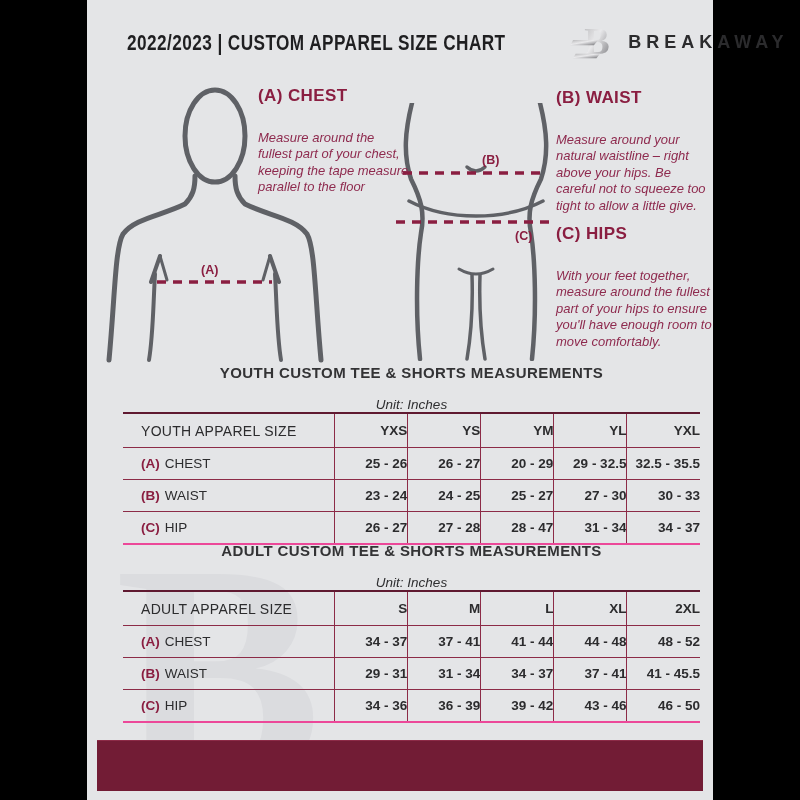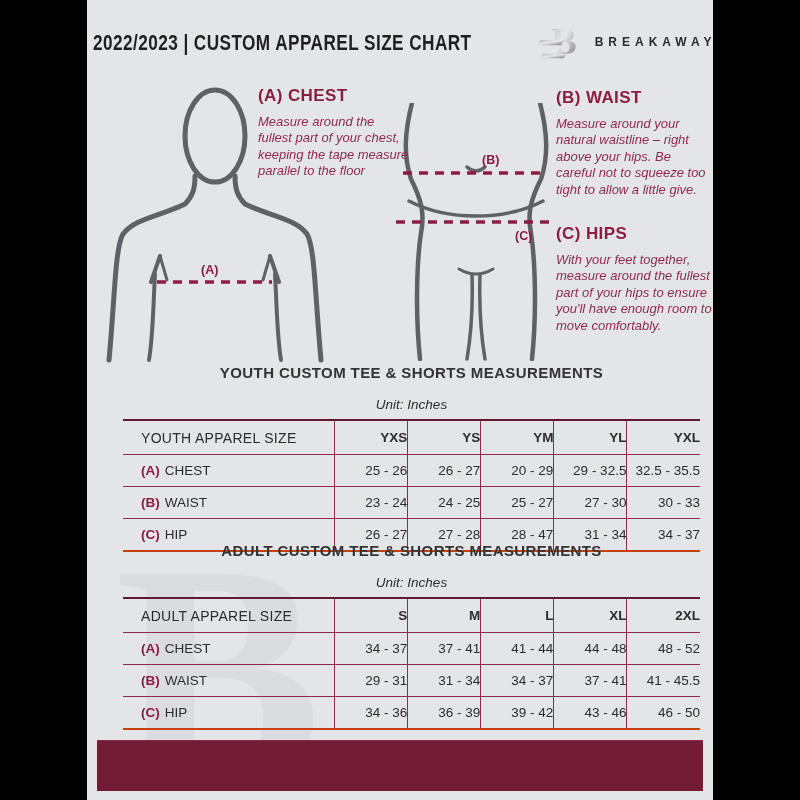--- a/index.html
+++ b/index.html
@@ -7,45 +7,45 @@
     width:800px;height:800px;position:relative;overflow:hidden;
     background:#000;
     font-family:"Liberation Sans", sans-serif;
   }
   .page{
     position:absolute;left:87px;top:0;width:626px;height:800px;
     background:#e4e5e7;
   }
   
   .header{
-    position:absolute;left:26px;right:16px;top:16px;height:52px;
-    display:flex;align-items:center;justify-content:center;z-index:2;
+    position:absolute;left:40px;right:16px;top:16px;height:52px;
+    display:flex;align-items:center;justify-content:space-between;z-index:2;
   }
   .doc-title{
     font-weight:bold;font-size:20px;color:#1f1f21;letter-spacing:.5px;
     transform:scale(.86,1.1);transform-origin:left center;white-space:nowrap;
   }
   .brand{display:flex;align-items:center;gap:9px;}
-  .brand-name{font-weight:bold;font-size:12px;letter-spacing:5px;color:#2b2b2d;white-space:nowrap;}
+  .brand-name{font-weight:bold;font-size:18px;letter-spacing:5px;color:#2b2b2d;white-space:nowrap;}
   
   .fig{position:absolute;z-index:1;}
   .guide-block{position:absolute;z-index:2;}
   .guide-heading{font-size:17px;font-weight:bold;color:#8a1e41;letter-spacing:.4px;}
-  .guide-text{font-size:13px;font-style:italic;color:#8e2a4e;line-height:1.26;margin-top:8px;}
+  .guide-text{font-size:13px;font-style:italic;color:#8e2a4e;line-height:1.26;margin-top:24px;}
   
   .table-block{position:absolute;left:36px;width:577px;z-index:2;}
   .section-title{text-align:center;font-weight:bold;font-size:15px;color:#333335;letter-spacing:.4px;}
   .unit{text-align:center;font-style:italic;font-size:13.5px;color:#2e2e30;margin-top:16px;}
   table{
-    width:100%;border-collapse:collapse;table-layout:fixed;margin-top:7px;
-    border-top:2.5px solid #5f1930;border-bottom:2px solid #c2410c;
+    width:100%;border-collapse:collapse;table-layout:fixed;
+    border-top:2.5px solid #5f1930;border-bottom:2px solid #ec4899;
   }
   th,td{
     text-align:center;font-size:13.5px;color:#2c2c2e;padding:0;height:31px;
-    font-weight:normal;overflow:hidden;white-space:nowrap;
+    font-weight:bold;overflow:hidden;white-space:nowrap;
   }
   thead th{height:33px;font-weight:bold;border-bottom:1px solid #8c2b47;}
   th:first-child,td:first-child{width:33.5%;text-align:left;padding-left:18px;font-weight:normal;}
   thead th:first-child{font-weight:normal;font-size:14px;letter-spacing:.3px;}
   th + th, td + td{border-left:1.5px solid #8c2b47;text-align:right;}
   tbody tr + tr td{border-top:1px solid #8c2b47;}
   .prefix{color:#8a1e41;font-weight:bold;margin-right:5px;}
   
   .watermark{
     position:absolute;left:28px;top:518px;z-index:0;

